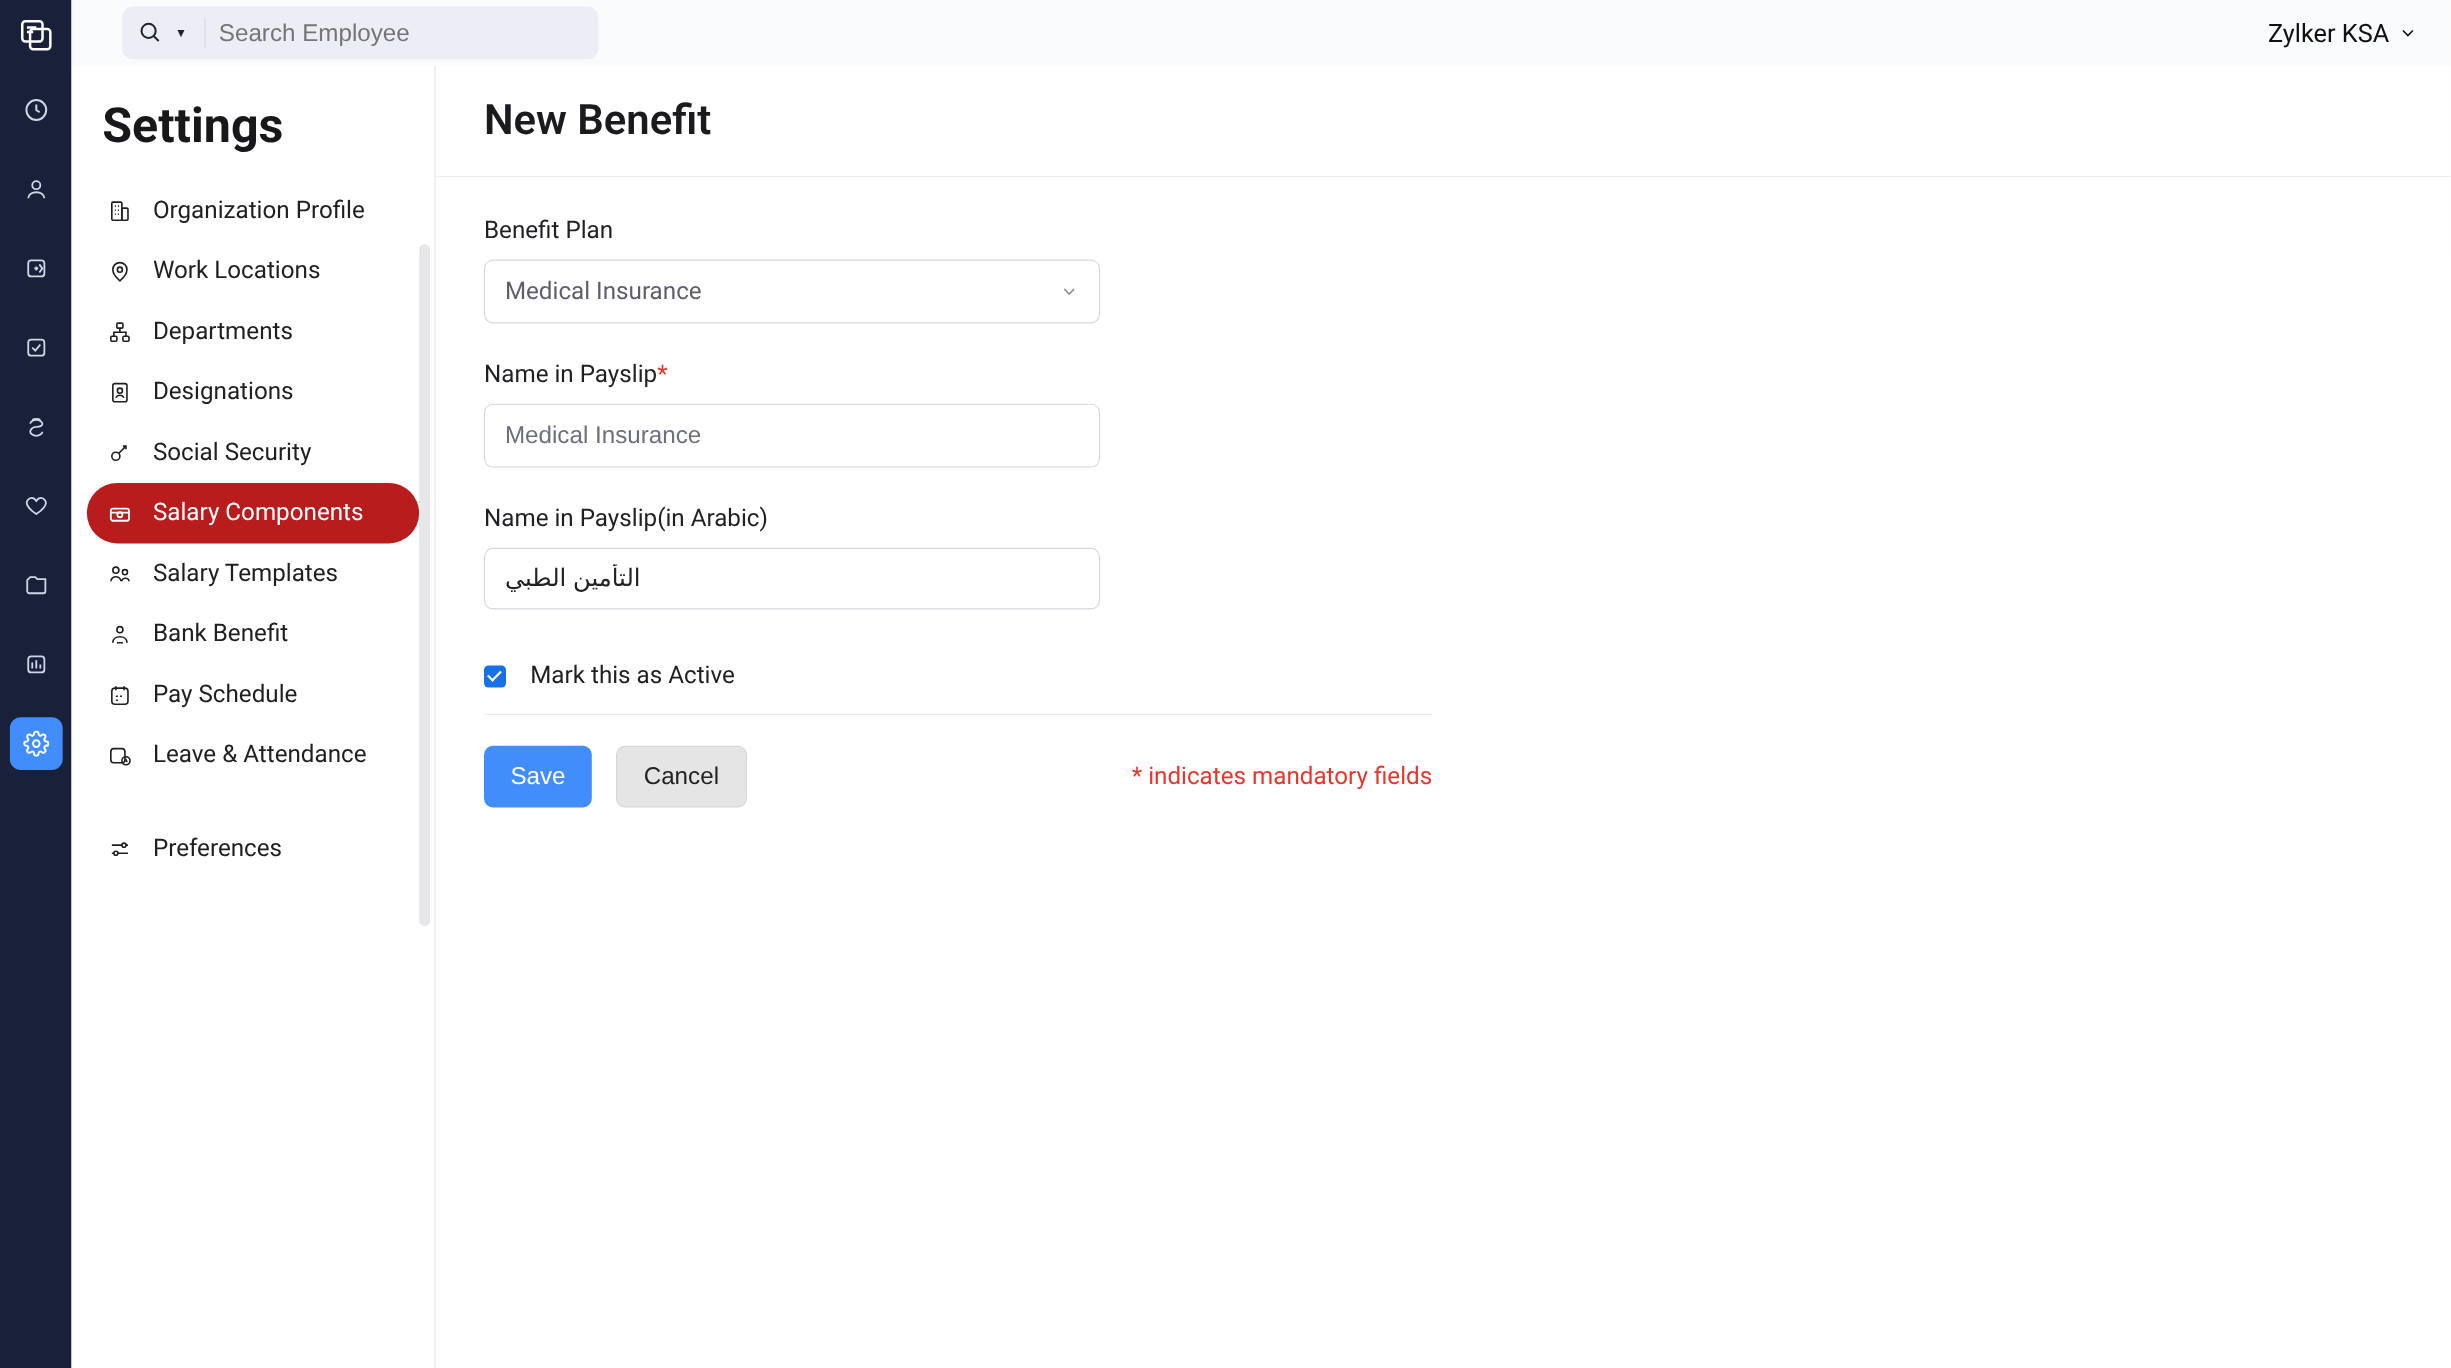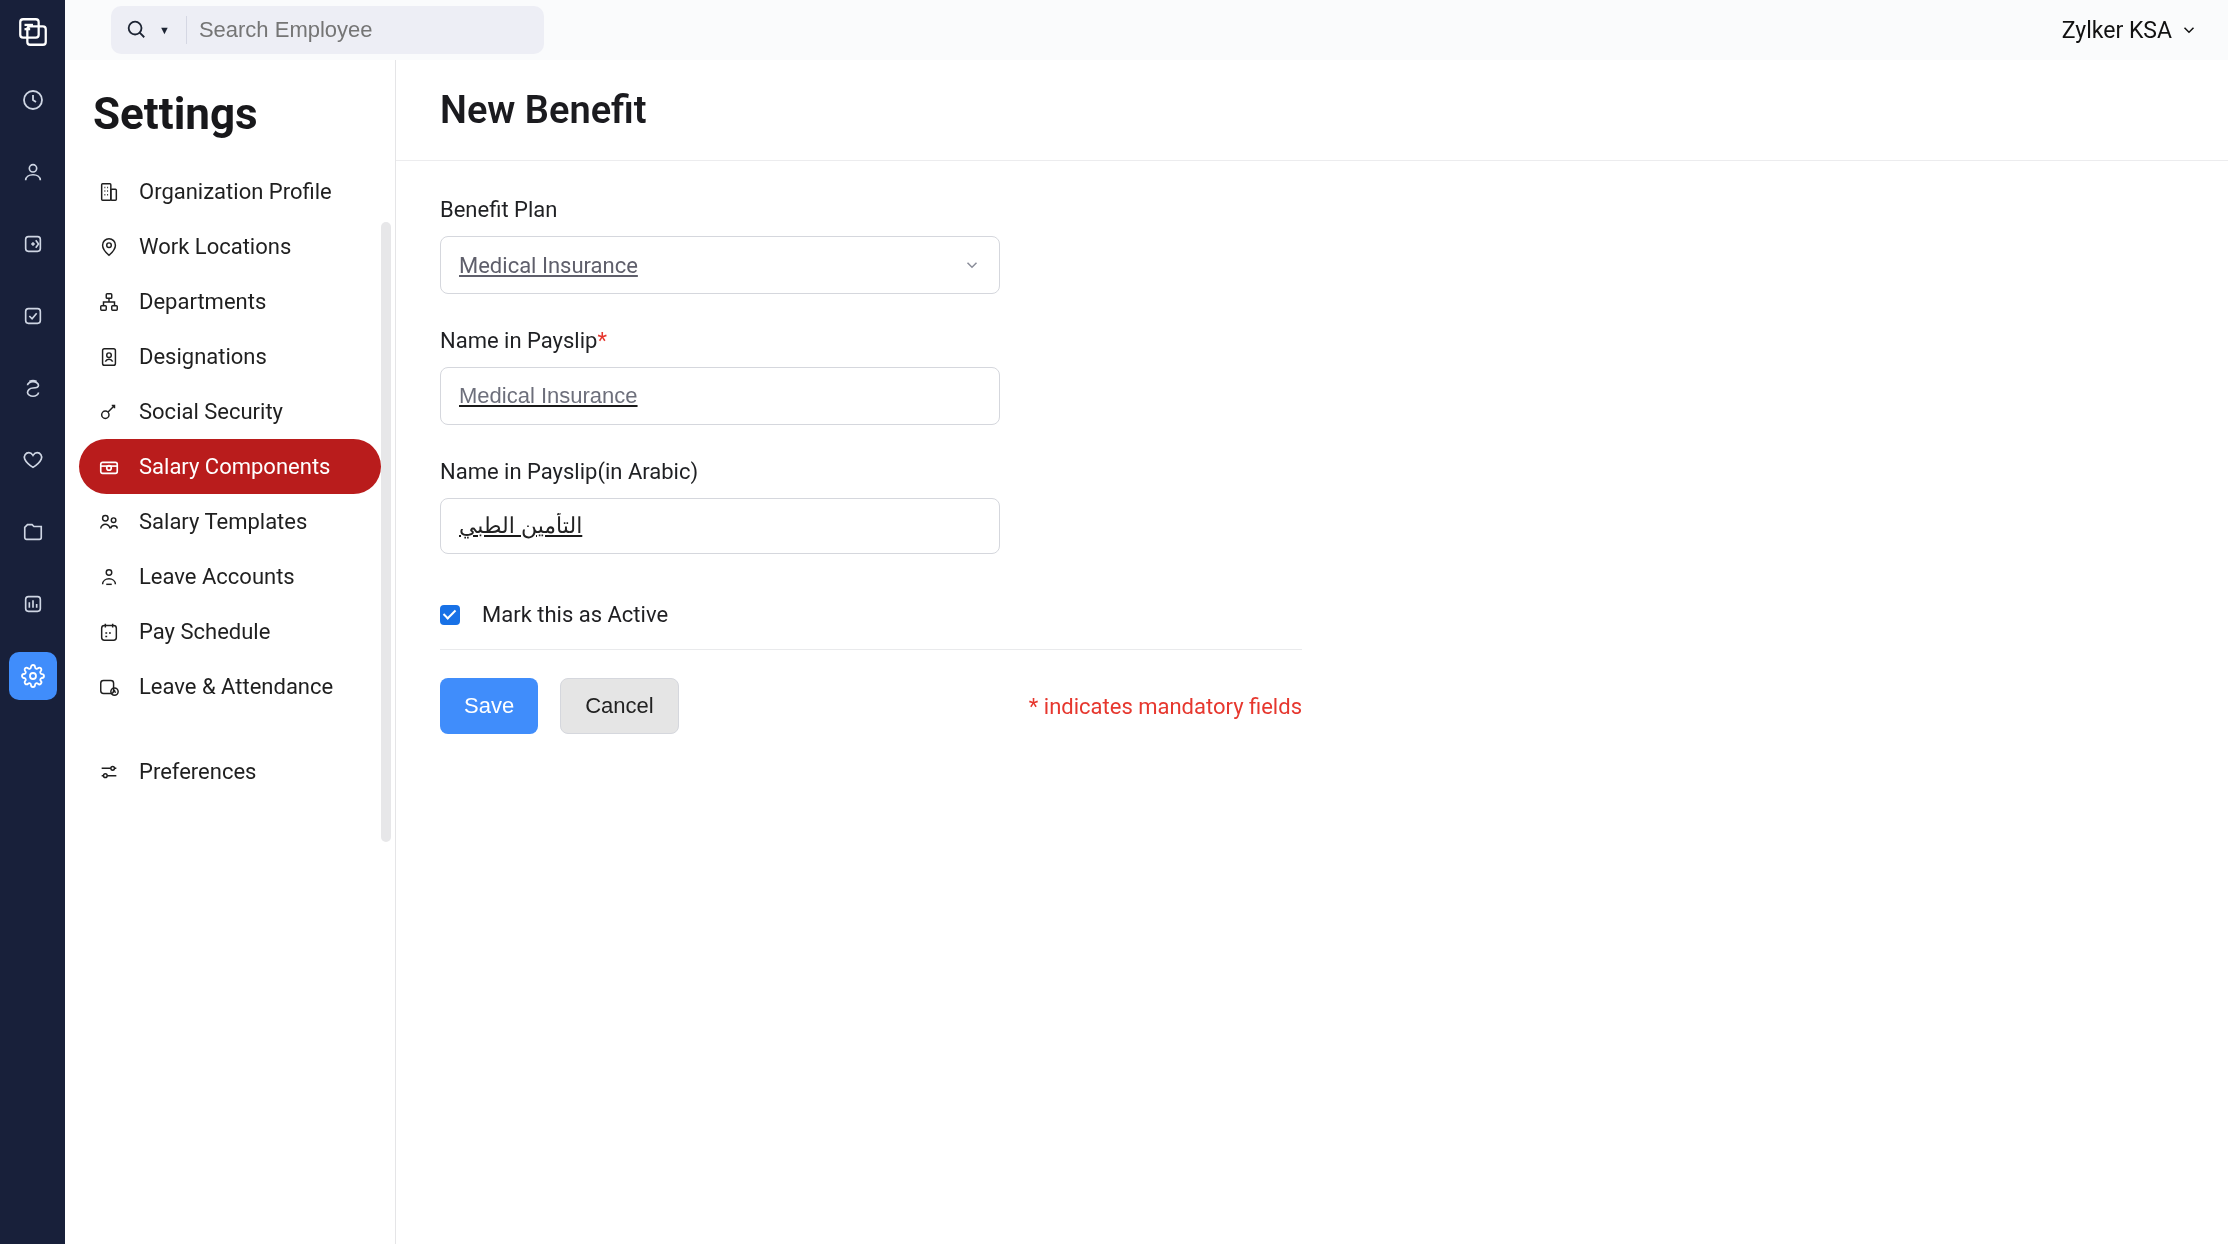--- a/index.html
+++ b/index.html
@@ -111,21 +111,20 @@
     .field-label { font-size: 22px; color: #1f2023; margin-bottom: 14px; }
     .req { color: #e6372e; }
     .select, .text-input {
       width: 560px; height: 58px;
       border: 1px solid #d5d7dd;
       border-radius: 8px;
       font-size: 22px;
       padding: 0 18px;
       display: flex; align-items: center;
       background: #fff;
-      text-decoration: underline;
     }
     .text-input input {
       border: none; outline: none; width: 100%; font-size: 22px; color: #6d6f7b;
       background: transparent;
     }
     .text-input.arabic { height: 56px; }
     .text-input input.filled { color: #222; }
     .select { justify-content: space-between; color: #5f5f6b; cursor: pointer; }
     .select-caret { color: #8a8d99; }
 
@@ -325,21 +324,21 @@
             <span>Salary Templates</span>
           </div>
           <div class="s-item">
             <span class="ico">
               <svg width="22" height="22" viewBox="0 0 24 24" fill="none" stroke="currentColor" stroke-width="1.6">
                   <circle cx="12" cy="7" r="3"></circle>
                   <path d="M5 20c0-4 3.5-6 7-6s7 2 7 6"></path>
                   <path d="M9 20h6"></path>
                 </svg>
             </span>
-            <span>Leave Accounts</span>
+            <span>Bank Benefit</span>
           </div>
           <div class="s-item">
             <span class="ico">
               <svg width="22" height="22" viewBox="0 0 24 24" fill="none" stroke="currentColor" stroke-width="1.6">
                   <rect x="4" y="5" width="16" height="16" rx="3"></rect>
                   <path d="M8 3v4M16 3v4M8 13h2M12 13h2M8 17h2"></path>
                 </svg>
             </span>
             <span>Pay Schedule</span>
           </div>

